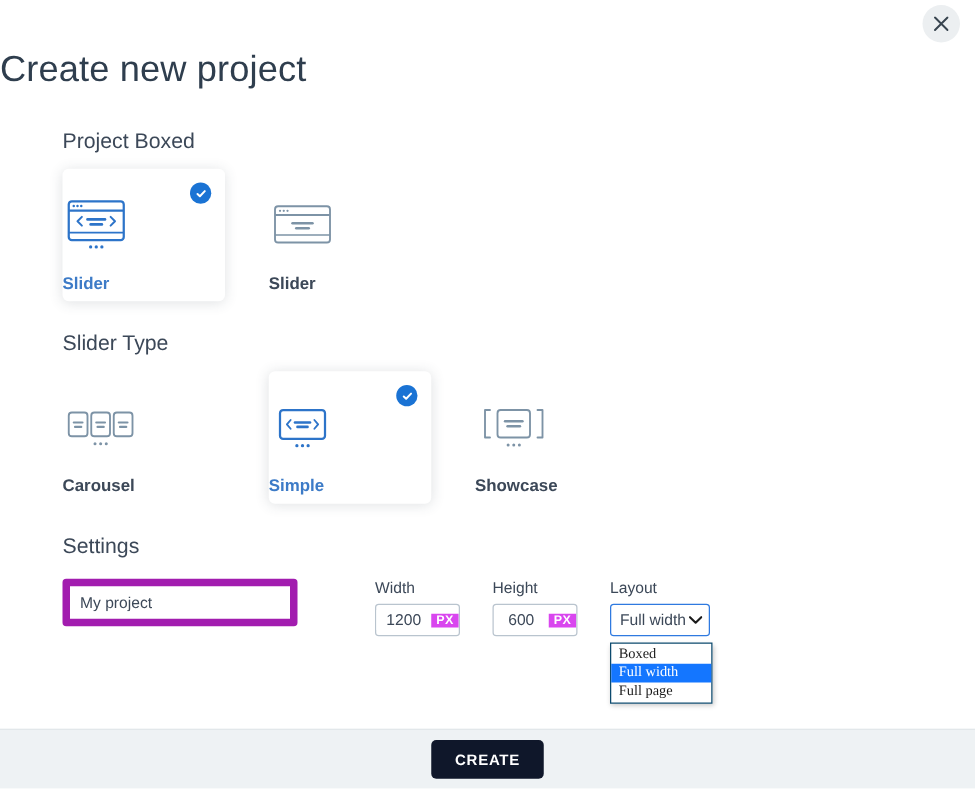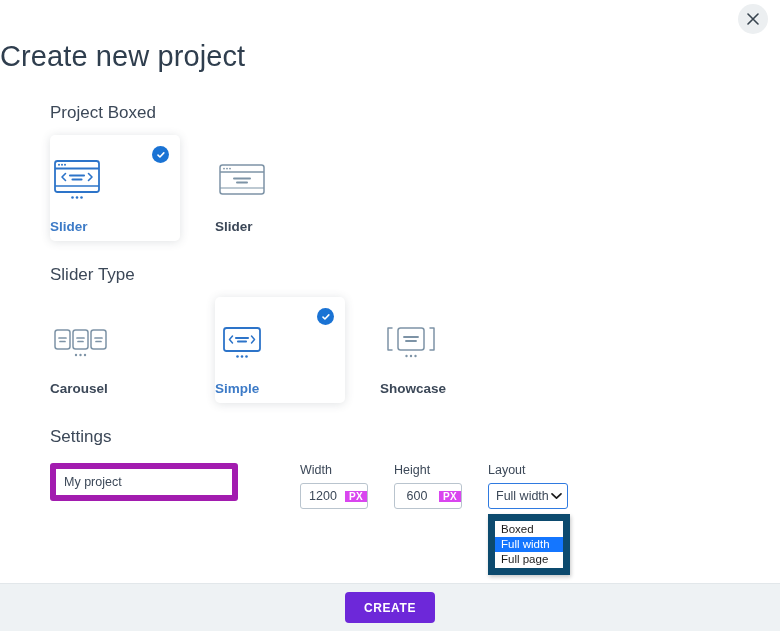--- a/index.html
+++ b/index.html
@@ -186,24 +186,25 @@
     cursor: pointer;
   }
   .select-box .chev { display: block; }
 
   .dropdown-list {
     position: absolute;
     top: 51px;
     left: 0;
     width: 82px;
     background: #ffffff;
-    border: 7px solid #0c4a6e;
+    border: 1px solid #0c4a6e;
     box-shadow: 1px 2px 4px rgba(0,0,0,0.22);
     padding: 1px 0;
     z-index: 20;
+    font-family: Liberation Serif, serif;
   }
   .dropdown-item {
     font-size: 11.5px;
     color: #1b1b1b;
     padding: 1px 0 1px 6px;
     line-height: 13px;
     cursor: pointer;
     white-space: nowrap;
   }
   .dropdown-item.highlighted {
@@ -216,21 +217,21 @@
     position: absolute;
     left: 0; right: 0; bottom: 0;
     height: 48px;
     background: #eef2f4;
     border-top: 1px solid #e2e7ea;
     display: flex;
     align-items: center;
     justify-content: center;
   }
   .create-btn {
-    background: #6d28d9;
+    background: #0f172a;
     color: #ffffff;
     border: none;
     border-radius: 4px;
     width: 90px;
     height: 31px;
     font-size: 12px;
     font-weight: 700;
     letter-spacing: .6px;
     cursor: pointer;
     font-family: "Liberation Sans", sans-serif;

